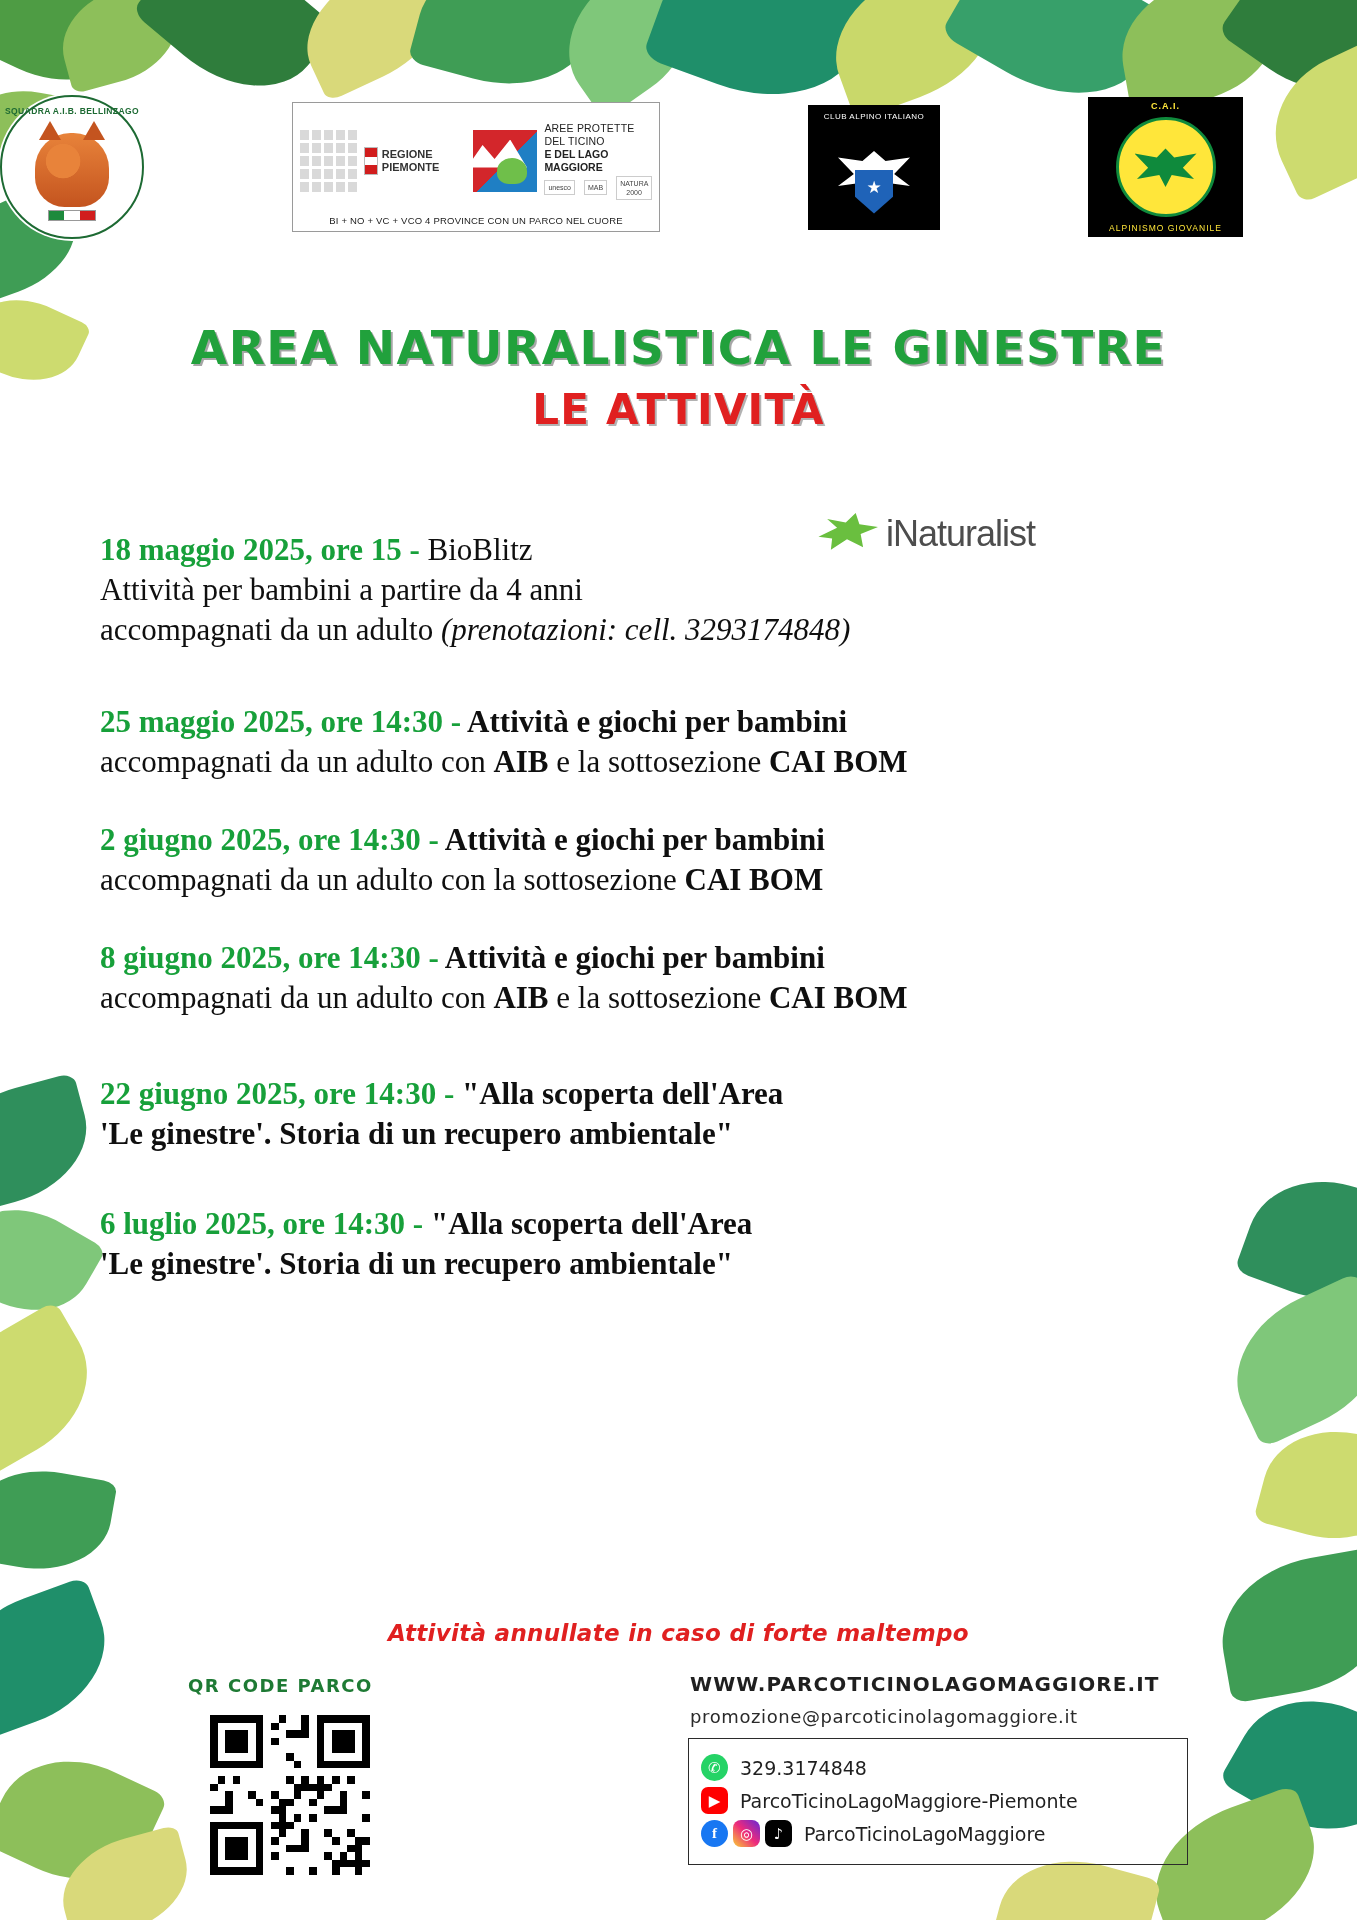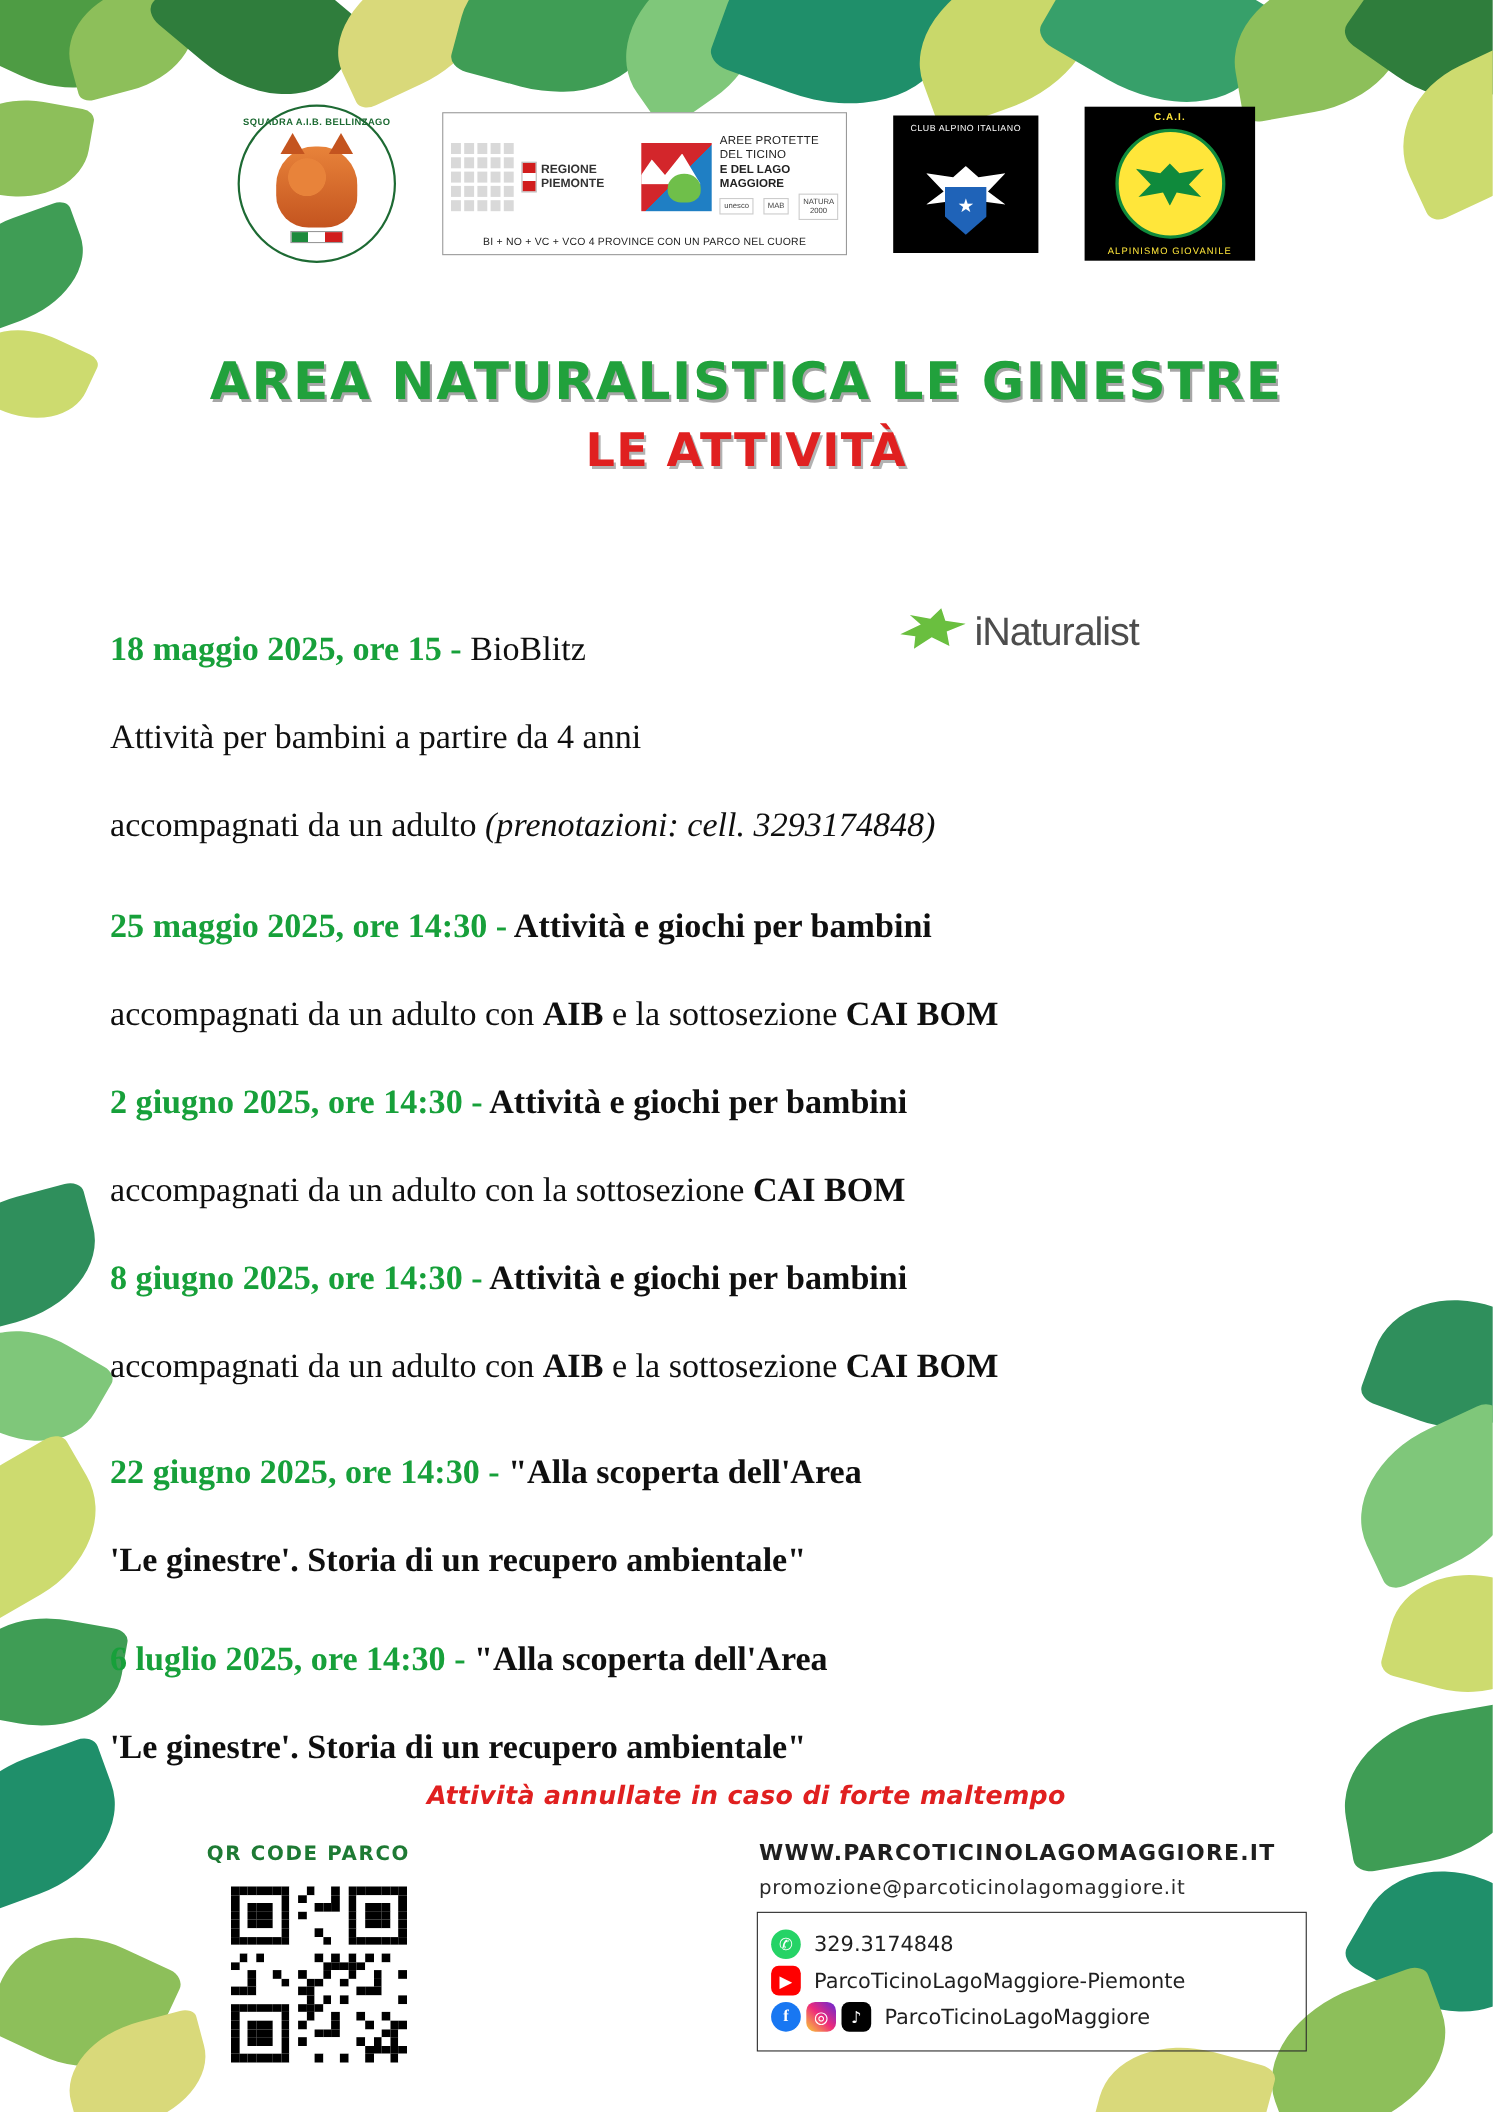--- a/index.html
+++ b/index.html
@@ -32,23 +32,23 @@
     z-index: 2;
     width: 1357px;
     height: 1920px;
   }
 
   
   .logo-row {
     position: absolute;
     top: 95px;
     left: 0;
-    width: 1357px;
+    width: 1243px;
     display: flex;
-    justify-content: center;
+    justify-content: space-between;
     align-items: center;
     gap: 42px;
   }
   .logo-aib {
     width: 140px; height: 140px;
     border-radius: 50%;
     background: #ffffff;
     border: 2px solid #1d6a33;
     position: relative;
     display: flex; align-items: center; justify-content: center;
@@ -250,21 +250,20 @@
     width: 1180px;
   }
   .event {
     margin-bottom: 38px;
     position: relative;
   }
   .event .line {
     font-size: 31px;
     line-height: 40px;
     color: #0f0f0f;
-    margin-top: 40px;
   }
   .event .date {
     color: #17a03a;
     font-weight: bold;
   }
   .event .bold { font-weight: bold; }
   .event .ital { font-style: italic; }
   .event .quoted { font-weight: bold; }
 
   .inat {

